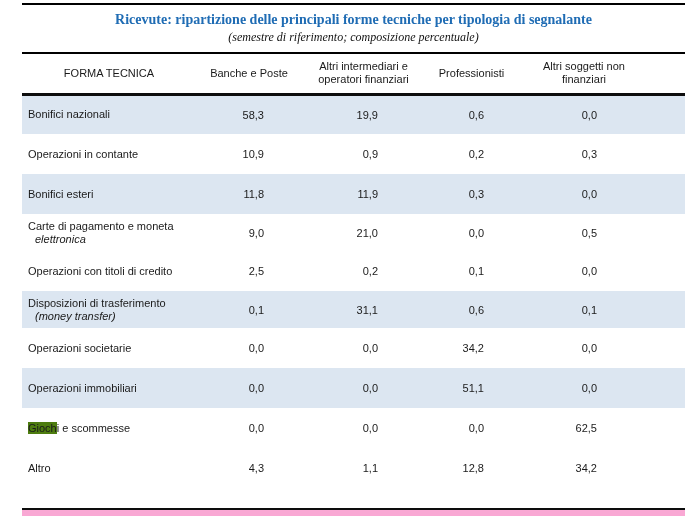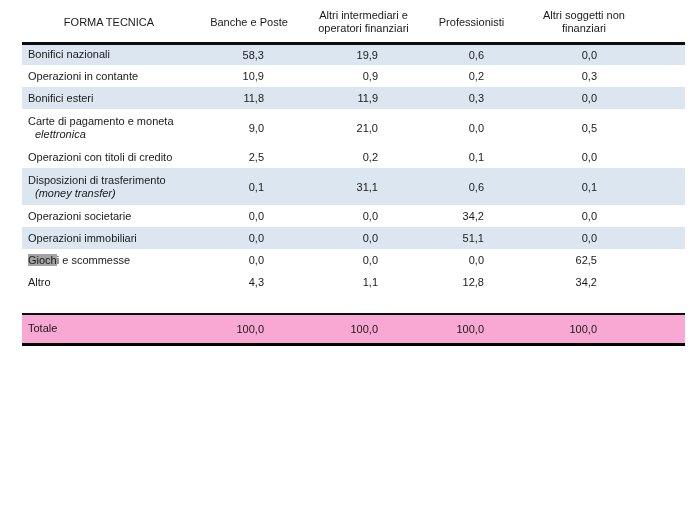--- a/index.html
+++ b/index.html
@@ -51,46 +51,50 @@
     font-weight:normal;
     text-align:center;
     vertical-align:middle;
     font-size:11px;
     line-height:13px;
     border-bottom:3px solid #0d0d0d;
     padding:0;
   }
   .hwrap{display:inline-block;max-width:112px;}
 
-  tbody tr.h1{height:22px;}
+  tbody tr.h1{height:40px;}
   tbody tr.h2{height:37px;}
   tr.shade{background:#dce6f1;}
   td{padding:0;vertical-align:middle;}
   td.lab{padding-left:6px;line-height:13px;text-align:left;}
   td.num{text-align:right;font-variant-numeric:tabular-nums;}
   td.n2{padding-right:38px;}
   td.n3{padding-right:47px;}
   td.n4{padding-right:34px;}
   td.n5{padding-right:53px;}
   .l2{display:block;padding-left:7px;font-style:italic;}
-  .hl{background:#a3a3a3;}
+  .hl{background:#4d7c0f;}
 
   tr.spacer{height:21px;background:#fff;}
   tr.total{height:30px;background:#f9a8d4;font-weight:normal;}
   tr.total td{
     border-top:2px solid #0d0d0d;
     border-bottom:3px solid #000;
   }
 </style>
 </head>
 <body>
 
 <div class="page">
   <div class="content">
 
+    <div class="titleblock">
+      <div class="doc-title">Ricevute: ripartizione delle principali forme tecniche per tipologia di segnalante</div>
+      <div class="doc-subtitle">(semestre di riferimento; composizione percentuale)</div>
+    </div>
 
     <table>
       <colgroup>
         <col class="c1">
           <col class="c2">
           <col class="c3">
           <col class="c4">
           <col class="c5">
           <col class="c6">
       </colgroup>

